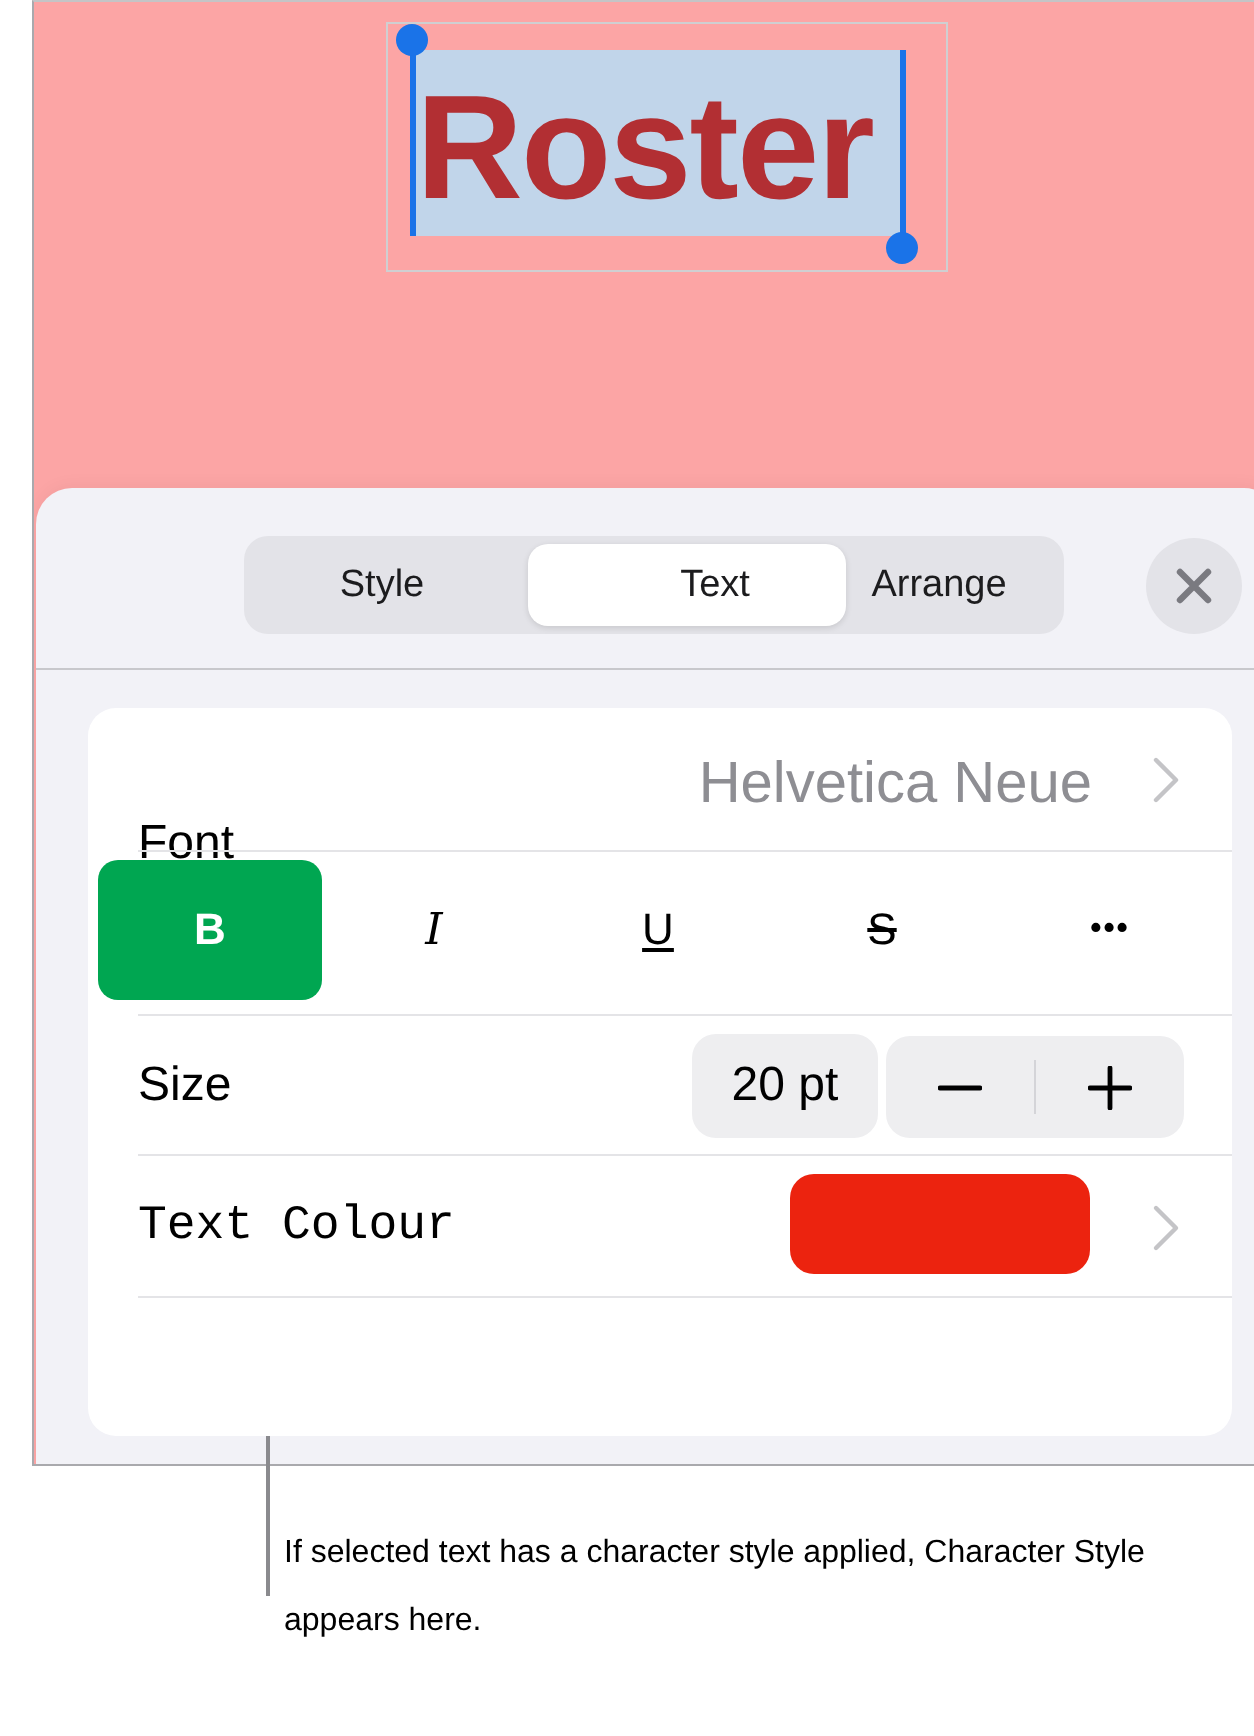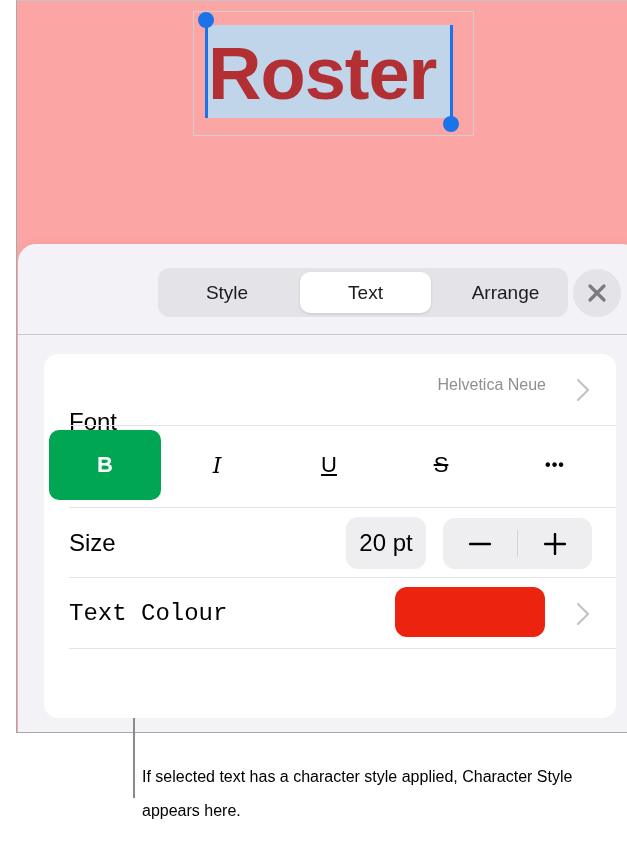--- a/index.html
+++ b/index.html
@@ -8,39 +8,39 @@
   .textbox { position:absolute; left:176px; top:10px; width:281px; height:125px; border:1px solid #cfcfd1; box-sizing:border-box; }
   .sel { position:absolute; left:189px; top:24px; width:246px; height:93px; background:#c1d5ea; }
   .roster { position:absolute; left:191px; top:26px; font-size:74px; font-weight:bold; color:#b22f33; line-height:94px; letter-spacing:-1px; }
   .caret-l { position:absolute; left:188px; top:18px; width:3px; height:99px; background:#1a73e8; }
   .caret-r { position:absolute; left:433px; top:24px; width:3px; height:99px; background:#1a73e8; }
   .knob { position:absolute; width:16px; height:16px; border-radius:50%; background:#1a73e8; }
   .knob-tl { left:181px; top:11px; }
   .knob-br { left:426px; top:115px; }
 
   .panel { position:absolute; left:1px; top:243px; width:622px; height:490px; background:#f2f2f7; border-radius:18px 18px 0 0; box-shadow:0 -2px 8px rgba(0,0,0,0.04); }
-  .seg { position:absolute; left:104px; top:24px; width:410px; height:49px; background:#e3e3e8; border-radius:12px;margin-left:36px; }
+  .seg { position:absolute; left:104px; top:24px; width:410px; height:49px; background:#e3e3e8; border-radius:12px; }
   .seg-item { position:absolute; top:4px; height:41px; line-height:41px; text-align:center; font-size:19px; color:#1c1c1e; cursor:pointer; }
   .seg-style { left:4px; width:130px; }
-  .seg-text { left:142px; width:131px; background:#fff; border-radius:10px; box-shadow:0 1px 3px rgba(0,0,0,0.12); }
+  .seg-text { left:142px; width:131px; background:#fff; border-radius:10px; box-shadow:0 1px 3px rgba(0,0,0,0.12);padding-left:28px; }
   .seg-arr { left:282px; width:131px; }
   .close { position:absolute; left:555px; top:25px; width:48px; height:48px; border-radius:50%; background:#e3e3e8; display:flex; align-items:center; justify-content:center; }
   .divider-top { position:absolute; left:0; top:90px; width:622px; height:1px; background:#c8c8cc; }
 
   .card { position:absolute; left:26px; top:110px; width:572px; height:364px; background:#fff; border-radius:14px; overflow:hidden; }
   .row { position:absolute; left:0; width:572px; }
   .row-label { position:absolute; left:25px; font-size:24px; color:#000; }
-  .row-value { position:absolute; font-size:16px; color:#8e8e93; text-align:right; }
+  .row-value { position:absolute; font-size:29px; color:#8e8e93; text-align:right; }
   .chev { position:absolute; right:26px; width:14px; height:24px; }
   .sep { position:absolute; left:25px; right:0; height:1px; background:#e4e4e7; }
 
   .fmt-btn { position:absolute; top:76px; height:70px; width:112px; display:flex; align-items:center; justify-content:center; font-size:22px; cursor:pointer; }
   .fmt-bold { left:5px; background:#00a651; border-radius:10px; color:#fff; font-weight:bold; }
 
-  .size-val { position:absolute; left:302px; top:163px; width:80px; height:52px; background:#eeeef0; border-radius:12px; font-size:24px; line-height:52px; text-align:center; }
+  .size-val { position:absolute; left:302px; top:163px; width:93px; height:52px; background:#eeeef0; border-radius:12px; font-size:24px; line-height:52px; text-align:center; }
   .stepper { position:absolute; left:399px; top:164px; width:149px; height:51px; background:#eeeef0; border-radius:12px; }
   .step-btn { position:absolute; top:0; width:74px; height:51px; display:flex; align-items:center; justify-content:center; cursor:pointer; }
   .step-div { position:absolute; left:74px; top:12px; width:1px; height:27px; background:#d4d4d8; }
   .swatch { position:absolute; left:351px; top:233px; width:150px; height:50px; border-radius:12px; }
 
   .callout-line { position:absolute; left:133px; top:718px; width:2px; height:80px; background:#8a8a8e; }
   .callout { position:absolute; left:142px; top:760px; width:440px; font-size:16px; line-height:34px; color:#000; }
 </style>
 </head>
 <body>

